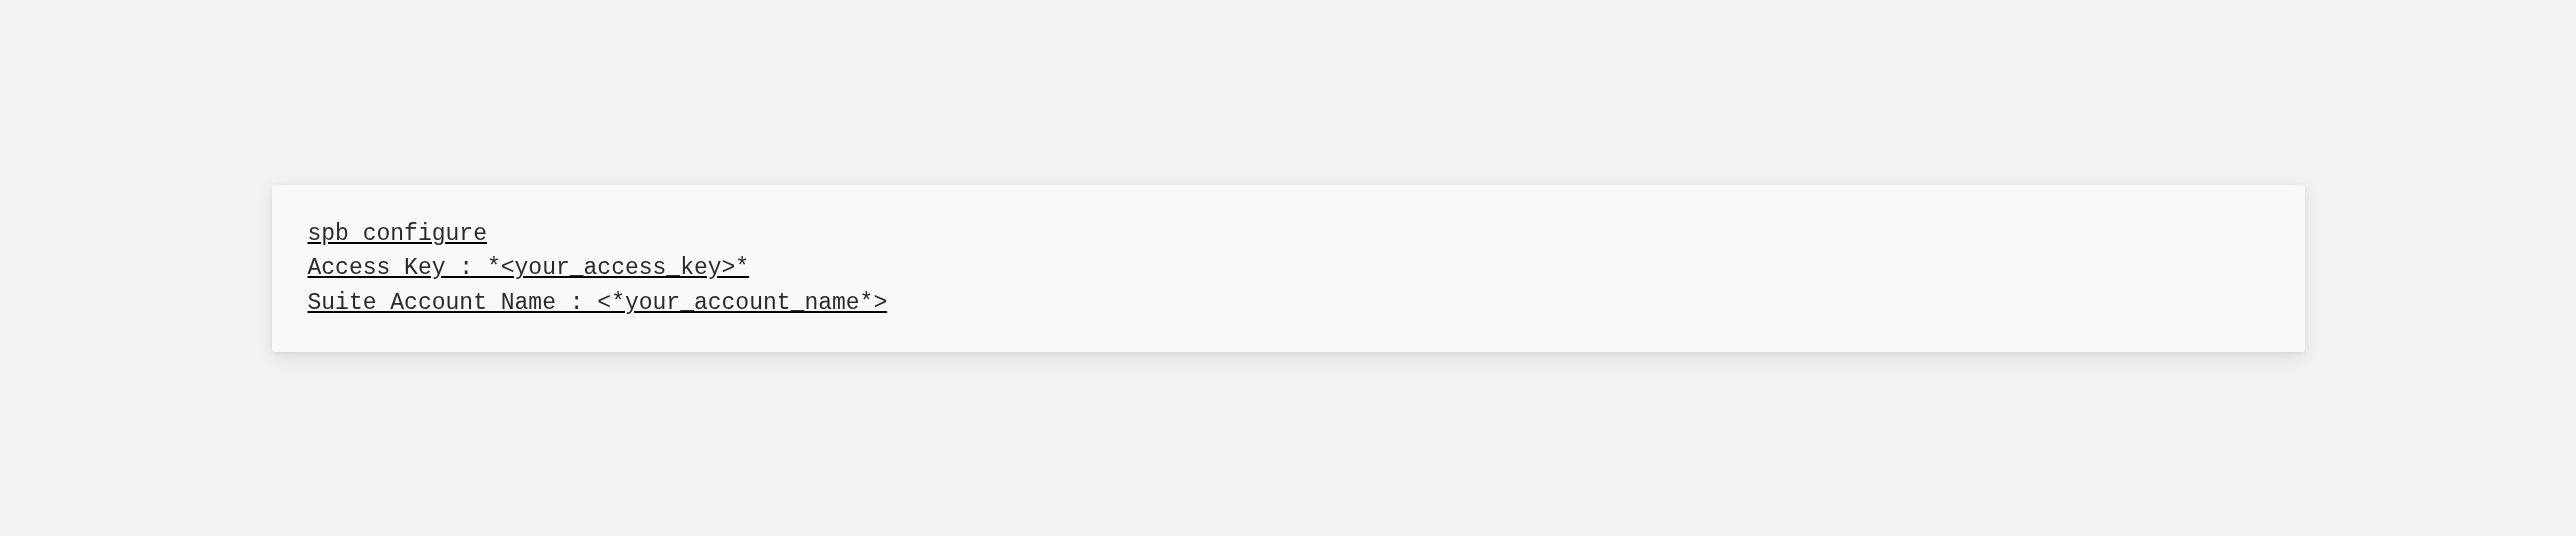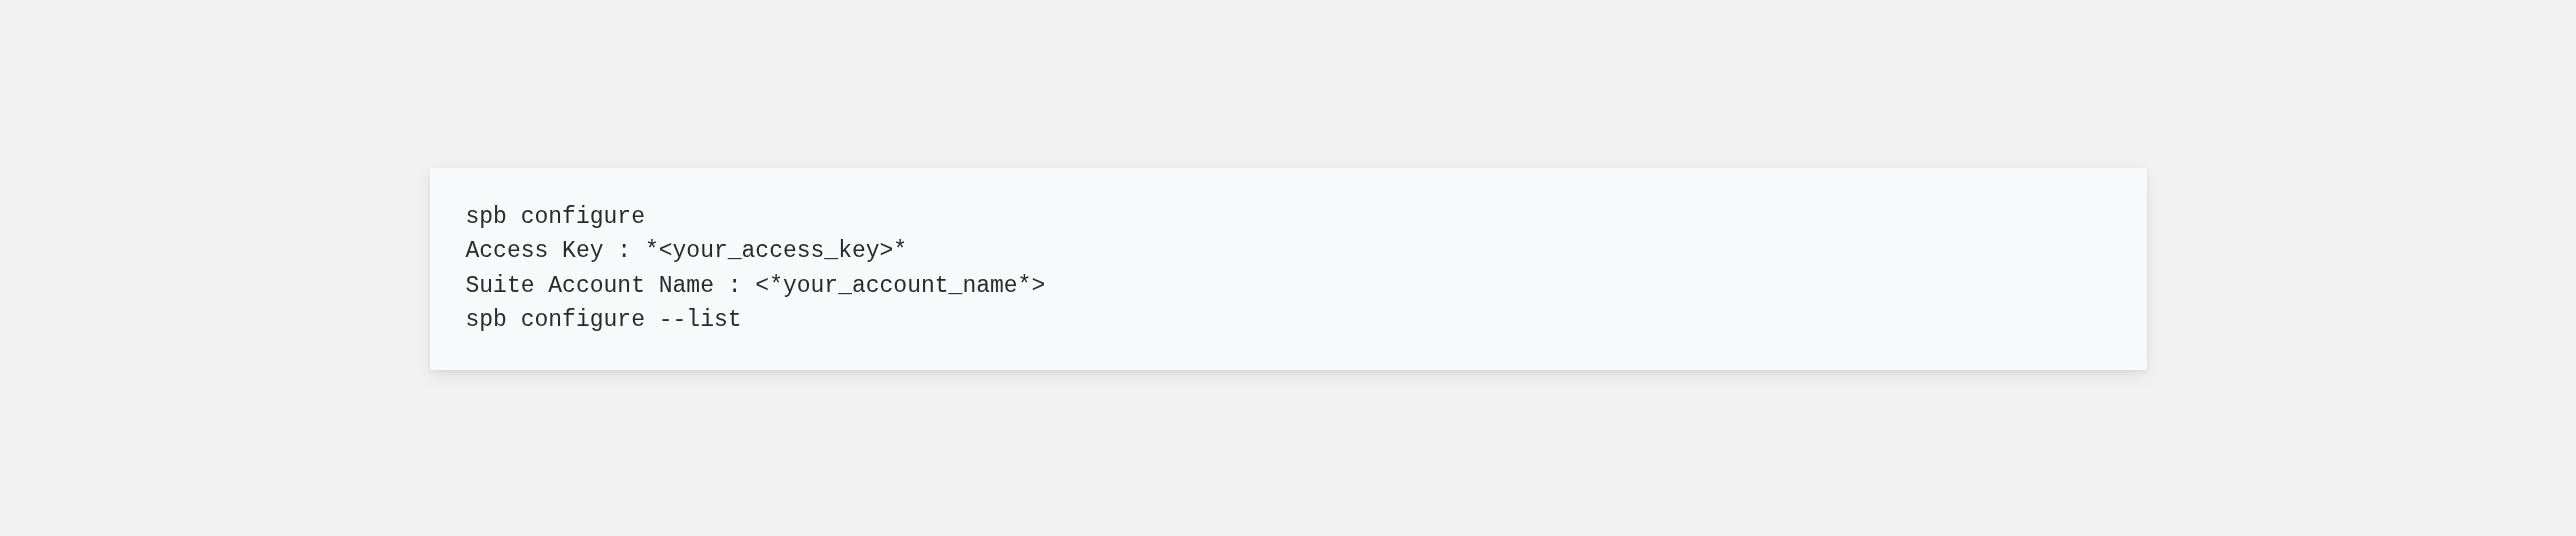--- a/index.html
+++ b/index.html
@@ -11,35 +11,35 @@
       background: #f2f2f2;
       width: 2576px;
       height: 537px;
       display: flex;
       align-items: center;
       justify-content: center;
       font-family: ui-monospace, SFMono-Regular, "SF Mono", Menlo, Monaco, Consolas, "Liberation Mono", "Courier New", monospace;
     }
     .code-block {
       background: #f7f9fa;
-      width: 1717px;
+      width: 2033px;
       padding: 32px 36px;
       box-shadow: 0 5.4px 18px rgba(0,0,0,0.08), 0 1.8px 5.4px rgba(0,0,0,0.05);
       border-radius: 1.8px;
+      text-decoration: underline;
     }
     .code-line {
       font-size: 23px;
       line-height: 1.5;
       color: #2a2a2a;
       white-space: pre;
       font-weight: 500;
     }
   </style>
 </head>
 <body>
 
 <div class="code-block">
   <div class="code-line">spb configure</div>
   <div class="code-line">Access Key : *&lt;your_access_key&gt;*</div>
   <div class="code-line">Suite Account Name : &lt;*your_account_name*&gt;</div>
-  <div class="code-line">spb configure --list</div>
 </div>
 
 
 </body></html>

